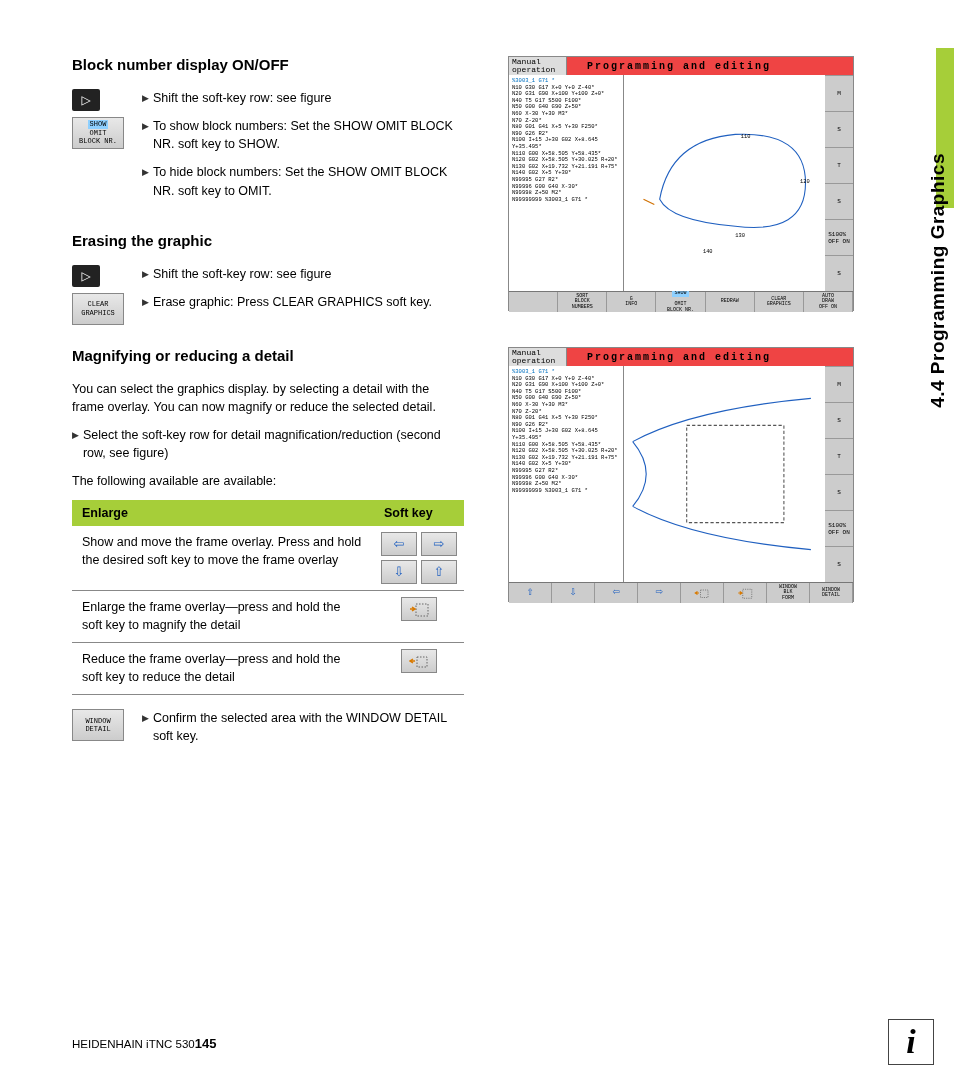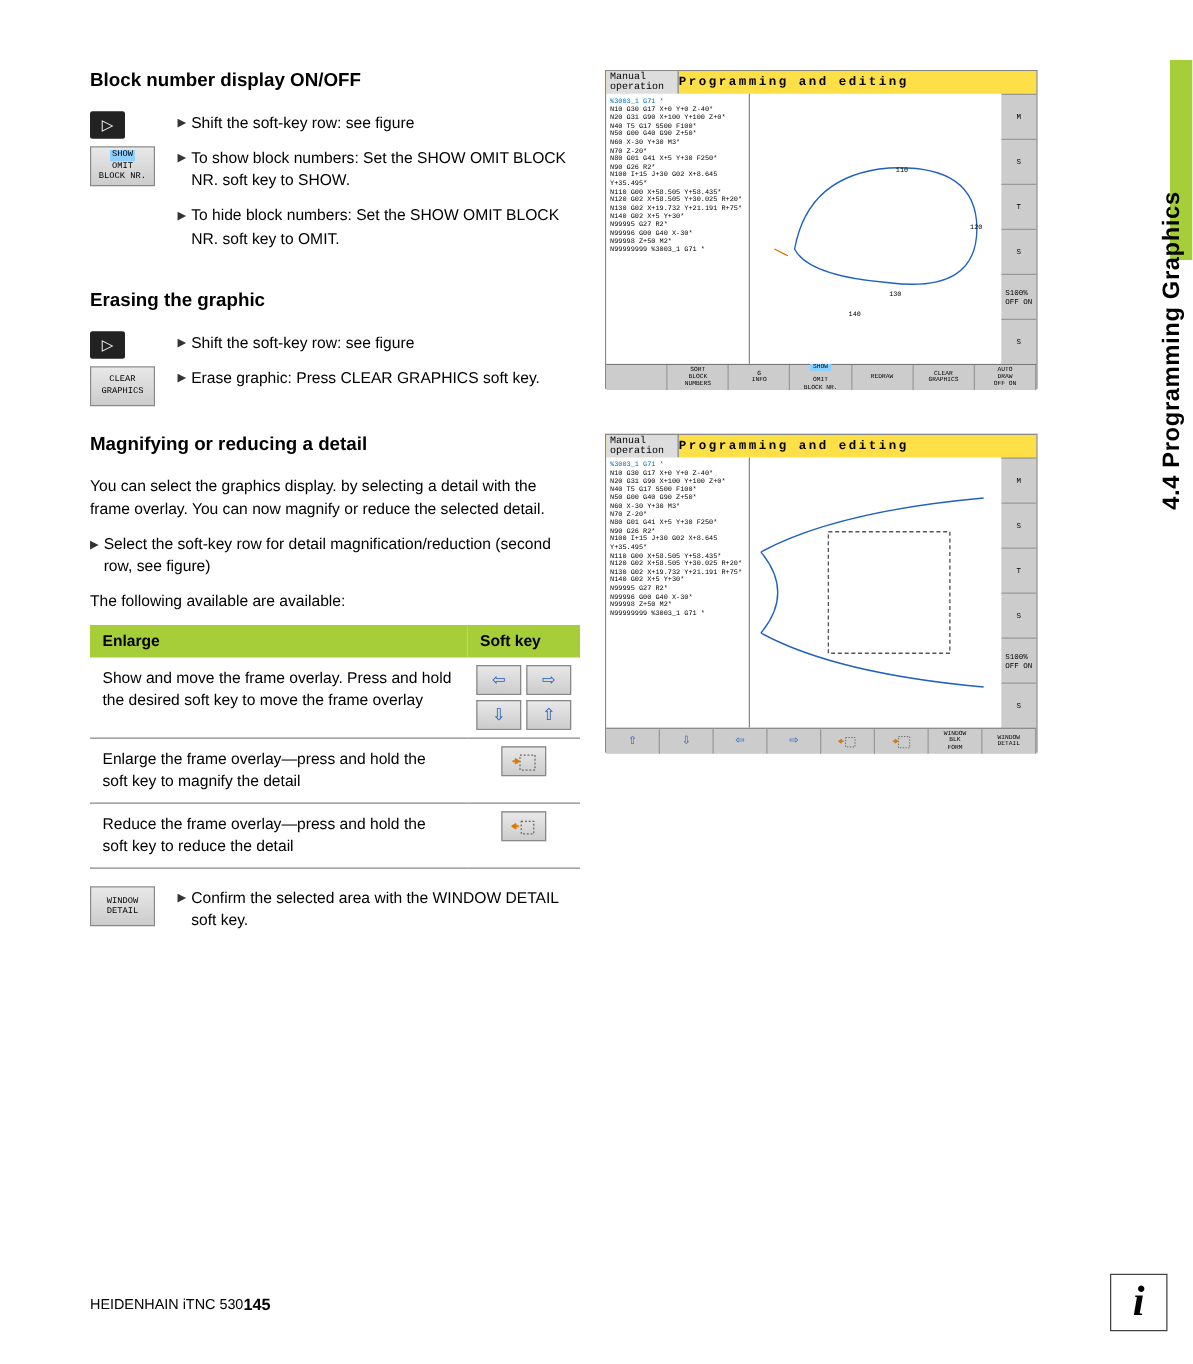--- a/index.html
+++ b/index.html
@@ -6,21 +6,21 @@
   body {
     width: 954px;
     height: 1091px;
     background: #fff;
     font-family: Arial, Helvetica, sans-serif;
     font-size: 12.5px;
     color: #000;
     position: relative;
     padding: 56px 30px 30px 72px;
   }
-  .main-cols { display: flex; gap: 20px; }
+  .main-cols { display: flex; gap: 44px; }
   .left-col { width: 392px; }
   .right-col { width: 346px; position: relative; }
   h2.section { font-size: 15px; font-weight: bold; margin-bottom: 16px; }
   .subsection { margin-bottom: 22px; }
   .icon-text-row { display: flex; gap: 18px; align-items: flex-start; margin-bottom: 8px; }
   .icon-stack { display: flex; flex-direction: column; gap: 6px; width: 52px; flex-shrink: 0; }
   .play-btn {
     width: 28px; height: 22px; background: #222; border-radius: 2px;
     display: flex; align-items: center; justify-content: center; color: #fff;
     font-size: 12px;
@@ -54,29 +54,29 @@
     border: 1px solid #888; display: flex; align-items: center; justify-content: center;
     font-size: 13px;
   }
   .mini-key svg { width: 20px; height: 16px; }
   .screenshot {
     width: 346px; height: 255px; background: #e0e0e0; border: 1px solid #888;
     position: relative; font-family: "Courier New", monospace;
     margin-bottom: 36px;
   }
   .scr-header {
-    display: flex; height: 18px; font-size: 8px; background: #fde047;
+    display: flex; height: 18px; font-size: 8px; background: #ef4444;
   }
   .scr-header .mode {
     width: 58px; background: #ddd; border-right: 1px solid #888;
     padding: 1px 3px; line-height: 1;
   }
   .scr-header .title {
     flex: 1; font-size: 10px; font-weight: bold; letter-spacing: 2px;
-    display: flex; align-items: center; padding-left: 0;
+    display: flex; align-items: center; padding-left: 20px;
   }
   .scr-body { display: flex; height: 216px; }
   .scr-code {
     width: 115px; background: #fff; font-size: 5.5px; line-height: 1.2;
     padding: 3px; color: #000; border-right: 1px solid #888; overflow: hidden;
   }
   .scr-code .hl { color: #0070c0; }
   .scr-canvas { flex: 1; background: #fff; position: relative; }
   .scr-side { width: 28px; background: #ccc; display: flex; flex-direction: column; }
   .scr-side .cell {

